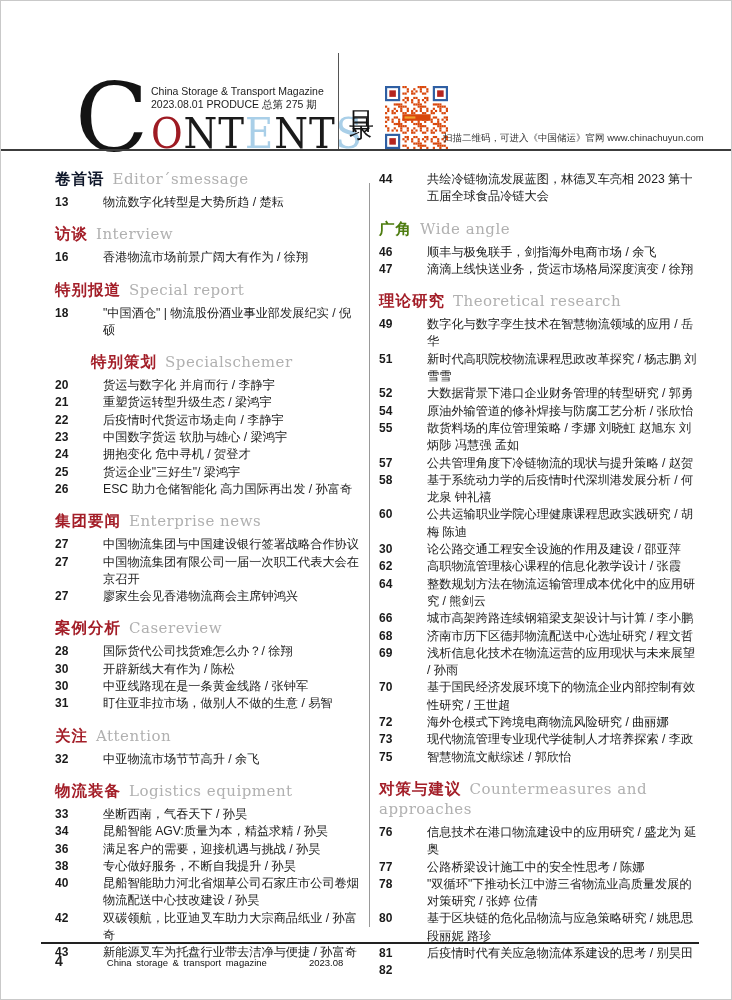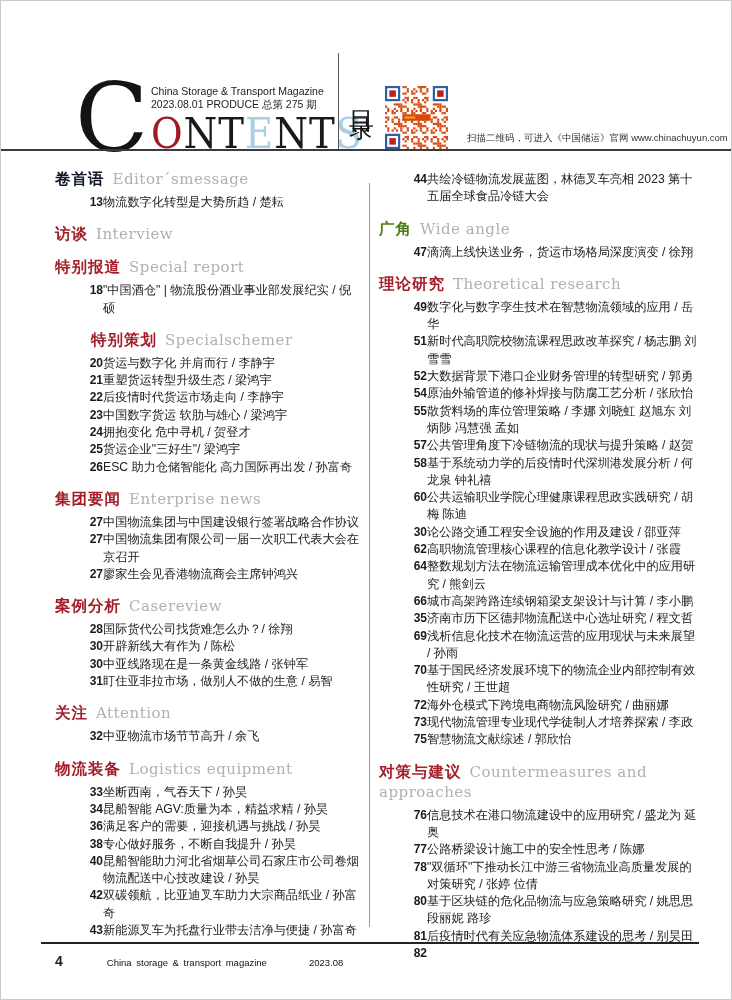--- a/index.html
+++ b/index.html
@@ -16,36 +16,36 @@
           font-size:96px;line-height:86px;color:#141414;}
   .logo-right{position:absolute;left:150px;top:84px;width:190px;}
   .logo-meta{font-size:10.5px;line-height:13px;color:#1c1c1c;letter-spacing:0;white-space:nowrap;}
   .logo-letters{margin-top:1px;font-family:"DejaVu Serif","Liberation Serif",serif;
                 font-size:42px;line-height:44px;letter-spacing:1px;transform:scaleX(.92);
                 transform-origin:left;white-space:nowrap;}
   .mulu{position:absolute;left:346px;top:90px;writing-mode:vertical-rl;text-orientation:upright;
         font-size:25px;line-height:28px;letter-spacing:6px;color:#111;
         font-family:"DejaVu Serif","Liberation Serif",serif;}
   .qr{position:absolute;left:384px;top:85px;width:63px;height:63px;}
-  .qr-caption{position:absolute;left:466px;top:131px;font-size:9.5px;color:#333;white-space:nowrap;}
+  .qr-caption{position:absolute;left:442px;top:131px;font-size:9.5px;color:#333;white-space:nowrap;}
 
   
   .columns{position:absolute;top:166px;left:54px;right:32px;bottom:58px;display:flex;}
   .col{width:304px;}
   .col:last-child{flex:1;width:auto;}
   .col-divider{width:0;border-left:1px solid #999;margin:16px 9px 14px 10px;}
 
   h2{margin:13px 0 5px;font-size:15.5px;line-height:20px;font-weight:400;}
   .toc-section:first-child h2{margin-top:2px;}
   h2 .zh{font-weight:700;letter-spacing:1px;}
   h2 .en{font-family:"DejaVu Serif","Liberation Serif",serif;color:#b0b0b0;
          font-size:15px;margin-left:8px;letter-spacing:.5px;}
   .toc-list{list-style:none;margin:0;padding:0;}
   .toc-item{display:flex;line-height:17.3px;}
-  .pg{flex:0 0 48px;font-weight:700;font-size:12px;color:#1a1a1a;text-align:right;}
+  .pg{flex:0 0 48px;font-weight:700;font-size:12px;color:#1a1a1a;}
   .tt{flex:1;font-size:12.2px;color:#202020;}
   .toc-section.cont{margin-top:4px;}
 
   
   .footer{position:absolute;left:40px;right:32px;top:941px;border-top:2px solid #222;
           padding-top:9px;display:flex;align-items:baseline;}
   .footer .pgnum{font-size:14px;font-weight:700;margin-left:14px;}
   .footer .mag{font-size:9.5px;color:#111;margin-left:44px;word-spacing:2px;}
   .footer .issue{font-size:9.5px;color:#111;margin-left:42px;}
 </style>
@@ -333,20 +333,26 @@
           <h2><span class="zh" style="color: #0f172a;">卷首语</span><span class="en">Editor´smessage</span></h2>
           <ul class="toc-list">
             <li class="toc-item">
               <span class="pg">13</span>
               <span class="tt">物流数字化转型是大势所趋 / 楚耘</span>
             </li>
           </ul>
         </section>
         <section class="toc-section">
           <h2><span class="zh" style="color: rgb(163, 30, 40);">访谈</span><span class="en">Interview</span></h2>
+          <ul class="toc-list">
+            <li class="toc-item">
+              <span class="pg">16</span>
+              <span class="tt">香港物流市场前景广阔大有作为 / 徐翔</span>
+            </li>
+          </ul>
         </section>
         <section class="toc-section">
           <h2><span class="zh" style="color: rgb(163, 30, 40);">特别报道</span><span class="en">Special report</span></h2>
           <ul class="toc-list">
             <li class="toc-item">
               <span class="pg">18</span>
               <span class="tt">"中国酒仓" | 物流股份酒业事业部发展纪实 / 倪硕</span>
             </li>
           </ul>
         </section>
@@ -471,20 +477,24 @@
             <li class="toc-item">
               <span class="pg">44</span>
               <span class="tt">共绘冷链物流发展蓝图，林德叉车亮相 2023 第十五届全球食品冷链大会</span>
             </li>
           </ul>
         </section>
         <section class="toc-section">
           <h2><span class="zh" style="color: #4d7c0f; text-align: right;">广角</span><span class="en">Wide angle</span></h2>
           <ul class="toc-list">
             <li class="toc-item">
+              <span class="pg">46</span>
+              <span class="tt">顺丰与极兔联手，剑指海外电商市场 / 余飞</span>
+            </li>
+            <li class="toc-item">
               <span class="pg">47</span>
               <span class="tt">滴滴上线快送业务，货运市场格局深度演变 / 徐翔</span>
             </li>
           </ul>
         </section>
         <section class="toc-section">
           <h2><span class="zh" style="color: rgb(163, 30, 40); text-align: right;">理论研究</span><span class="en">Theoretical research</span></h2>
           <ul class="toc-list">
             <li class="toc-item">
               <span class="pg">49</span>
@@ -528,21 +538,21 @@
             </li>
             <li class="toc-item">
               <span class="pg">64</span>
               <span class="tt">整数规划方法在物流运输管理成本优化中的应用研究 / 熊剑云</span>
             </li>
             <li class="toc-item">
               <span class="pg">66</span>
               <span class="tt">城市高架跨路连续钢箱梁支架设计与计算 / 李小鹏</span>
             </li>
             <li class="toc-item">
-              <span class="pg">35</span>
+              <span class="pg">68</span>
               <span class="tt">济南市历下区德邦物流配送中心选址研究 / 程文哲</span>
             </li>
             <li class="toc-item">
               <span class="pg">69</span>
               <span class="tt">浅析信息化技术在物流运营的应用现状与未来展望 / 孙雨</span>
             </li>
             <li class="toc-item">
               <span class="pg">70</span>
               <span class="tt">基于国民经济发展环境下的物流企业内部控制有效性研究 / 王世超</span>
             </li>

